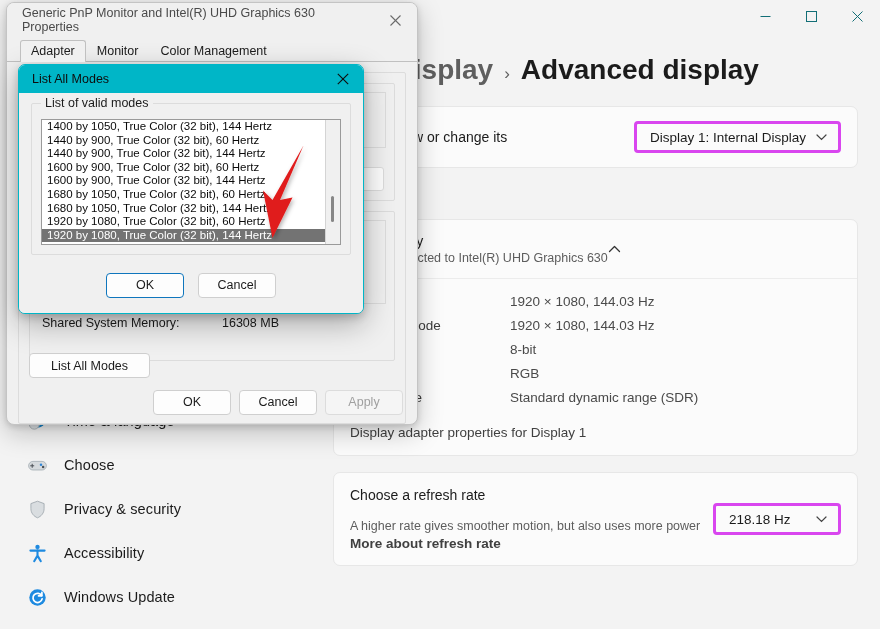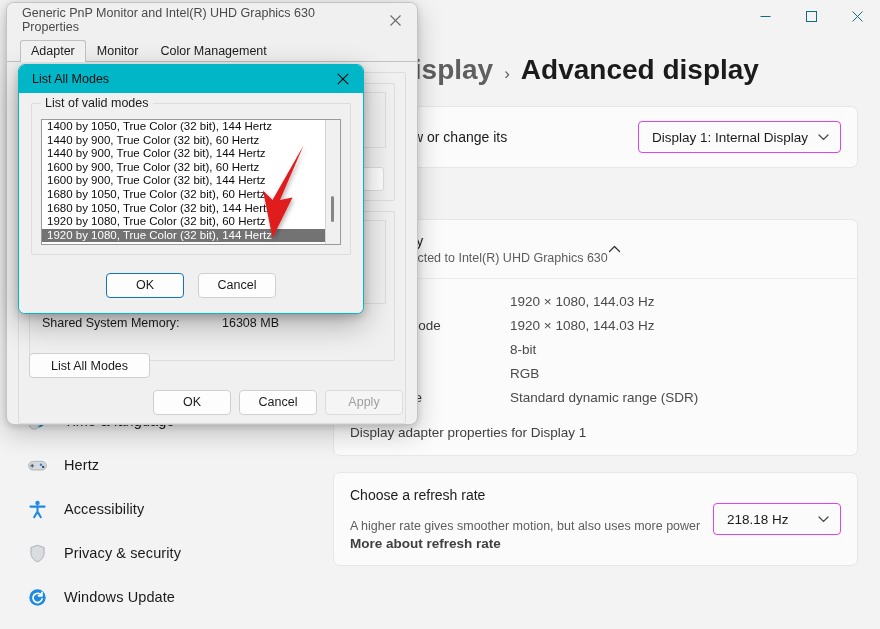--- a/index.html
+++ b/index.html
@@ -78,21 +78,21 @@
     display: flex; align-items: center;
     padding: 14px 16px;
     gap: 12px;
   }
   .card-row .grow { flex: 1; min-width: 0; }
   .row-title { font-size: 14px; color: #1b1b1b; }
   .row-sub { font-size: 12.5px; color: #5d5d5d; margin-top: 16px; }
 
   .combo {
     min-width: 178px; height: 32px;
-    border: 1px solid #d946ef; border-radius: 4px;
+    border: 3px solid #d946ef; border-radius: 4px;
     background: #fbfbfb;
     display: flex; align-items: center; justify-content: space-between;
     padding: 0 11px 0 13px; gap: 10px;
     font-size: 13.5px; color: #1b1b1b;
     cursor: default;
   }
   .chev { color: #444; font-size: 11px; line-height: 1; }
 
   .section-head {
     font-size: 15px; font-weight: 600; color: #1b1b1b;
@@ -334,41 +334,41 @@
 
         <div class="nav-item">
           <span class="nav-ico">
             <svg width="21" height="21" viewBox="0 0 21 21">
               <rect x="1.6" y="6.4" width="17.8" height="8.6" rx="4.3" fill="#d6dadd" stroke="#9aa3aa" stroke-width=".7"></rect>
               <path d="M5.2 9.2v3.2M3.6 10.8h3.2" stroke="#4a4f54" stroke-width="1" stroke-linecap="round"></path>
               <circle cx="14" cy="9.7" r="1.25" fill="#2f86d6"></circle>
               <circle cx="16.1" cy="12.1" r="1.25" fill="#4a4f54"></circle>
             </svg>
           </span>
-          <span class="nav-label">Hertz</span>
+          <span class="nav-label">Choose</span>
+        </div>
+
+        <div class="nav-item">
+          <span class="nav-ico">
+            <svg width="21" height="21" viewBox="0 0 21 21">
+              <path d="M10.5 2.2 3.9 4.6v5.1c0 4.3 2.8 7.6 6.6 9.1 3.8-1.5 6.6-4.8 6.6-9.1V4.6z" fill="#d9dde0" stroke="#9aa3aa" stroke-width=".8"></path>
+            </svg>
+          </span>
+          <span class="nav-label">Privacy &amp; security</span>
         </div>
 
         <div class="nav-item">
           <span class="nav-ico">
             <svg width="21" height="21" viewBox="0 0 21 21">
               <circle cx="10.5" cy="3.9" r="2.2" fill="#1e8ae0"></circle>
               <path d="M3.4 7.6h14.2" stroke="#1e8ae0" stroke-width="2.1" stroke-linecap="round"></path>
               <path d="M10.5 7.2v5.4M10.5 12.6l-3.3 5.6M10.5 12.6l3.3 5.6" stroke="#1e8ae0" stroke-width="2.1" fill="none" stroke-linecap="round"></path>
             </svg>
           </span>
           <span class="nav-label">Accessibility</span>
-        </div>
-
-        <div class="nav-item">
-          <span class="nav-ico">
-            <svg width="21" height="21" viewBox="0 0 21 21">
-              <path d="M10.5 2.2 3.9 4.6v5.1c0 4.3 2.8 7.6 6.6 9.1 3.8-1.5 6.6-4.8 6.6-9.1V4.6z" fill="#d9dde0" stroke="#9aa3aa" stroke-width=".8"></path>
-            </svg>
-          </span>
-          <span class="nav-label">Privacy &amp; security</span>
         </div>
 
         <div class="nav-item">
           <span class="nav-ico">
             <svg width="21" height="21" viewBox="0 0 21 21">
               <circle cx="10.5" cy="10.5" r="8.2" fill="#1e8ae0"></circle>
               <path d="M14.6 8.6a4.6 4.6 0 1 0 .5 3.3" fill="none" stroke="#fff" stroke-width="1.7" stroke-linecap="round"></path>
               <path d="M14.9 5.4v3.4h-3.4" fill="none" stroke="#fff" stroke-width="1.7" stroke-linecap="round" stroke-linejoin="round"></path>
             </svg>
           </span>

